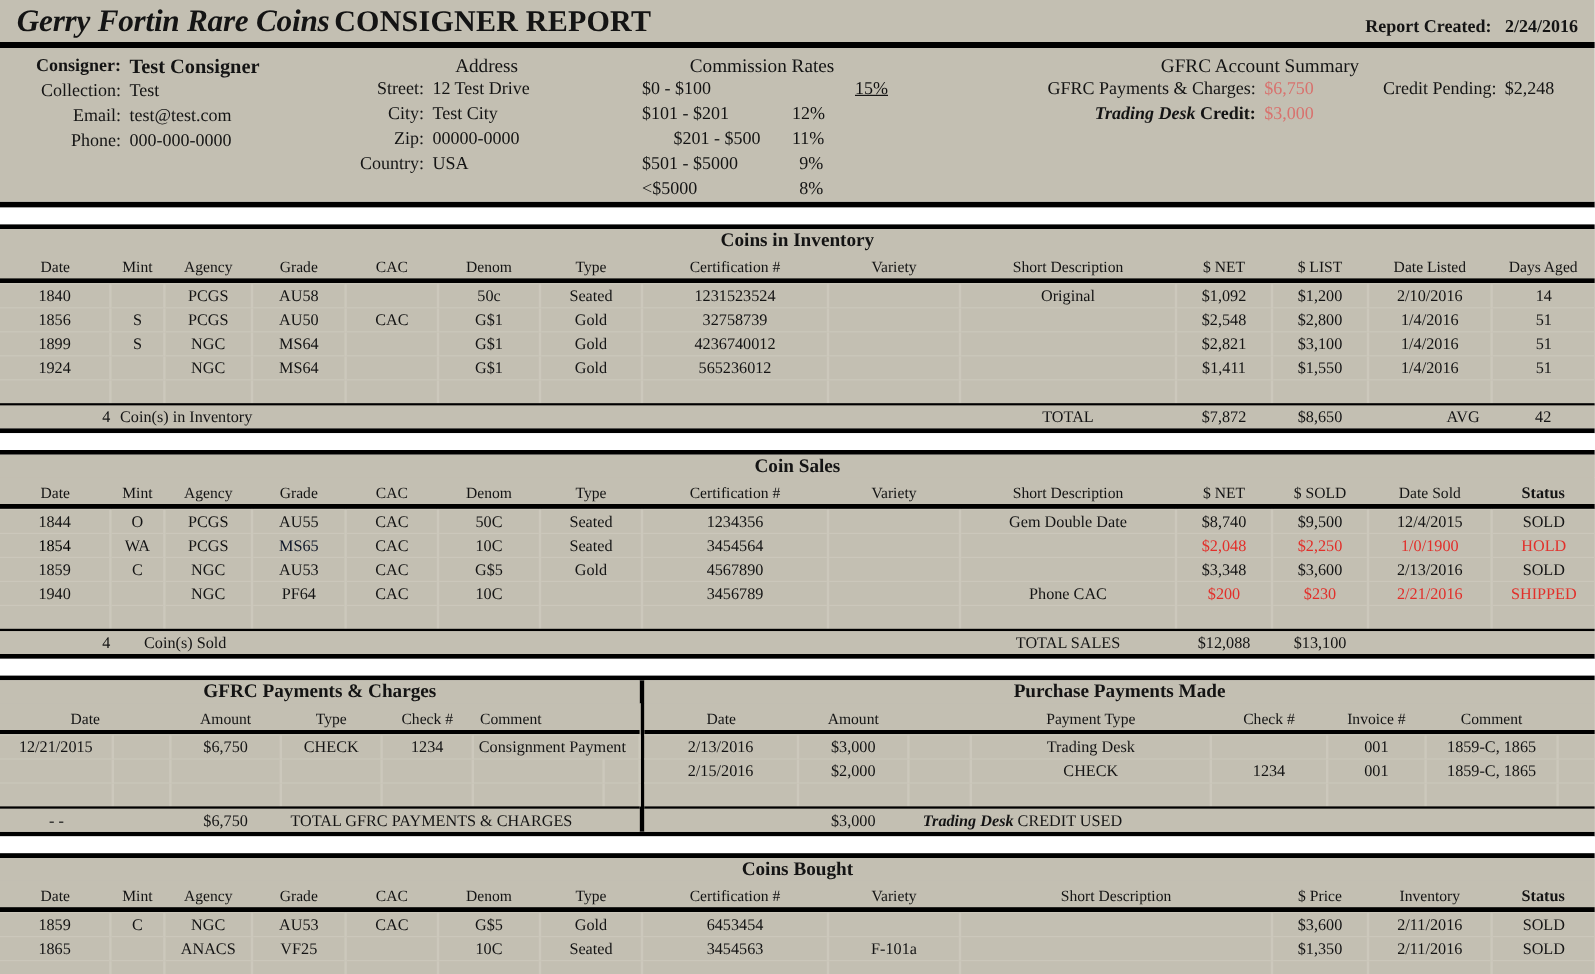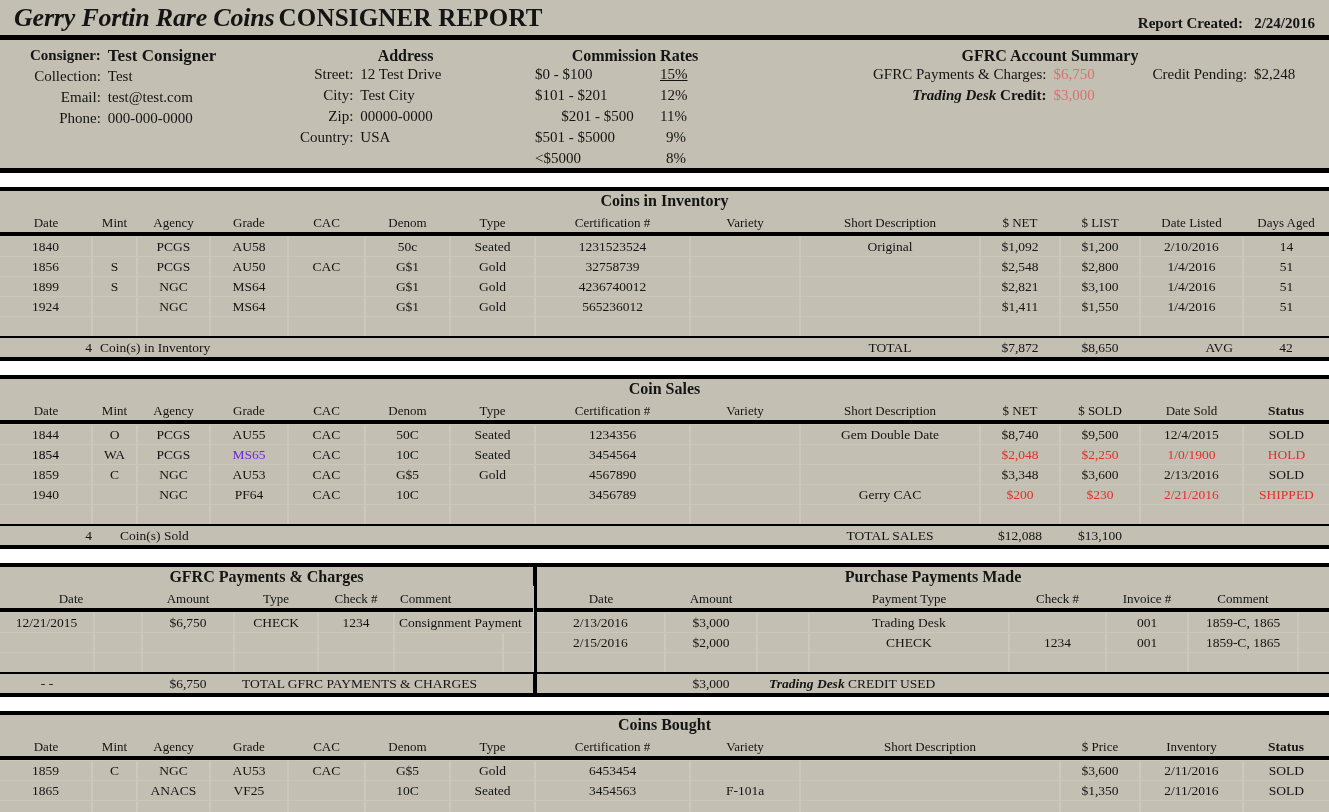--- a/index.html
+++ b/index.html
@@ -25,21 +25,21 @@
   .title-brand{font-size:26px;font-weight:bold;font-style:italic;letter-spacing:-.2px;}
   .title-main{font-size:25px;font-weight:bold;letter-spacing:.2px;}
   .title-right{position:absolute;right:14px;bottom:3px;font-size:15px;font-weight:bold;white-space:nowrap;}
 
   
   .headerblock{background:#c3bfb2;height:128px;position:relative;}
   .hb{position:absolute;font-size:15px;line-height:19px;}
   .hb table{border-collapse:collapse;font-size:15px;}
   .hb td{padding:0 0 2px 0;white-space:nowrap;line-height:19px;}
   .lbl{text-align:right;padding-right:7px !important;}
-  .grp-title{font-weight:bold;font-size:16px;text-align:center;white-space:nowrap;}
+  .grp-title{font-weight:normal;font-size:16px;text-align:center;white-space:nowrap;}
   .b{font-weight:bold;}
   .bi{font-weight:bold;font-style:italic;}
   .red-soft{color:#d8726e;}
   .red{color:#e22f2a;}
 
   
   .sec{background:#c3bfb2;}
   .sec-title{
     text-align:center;font-weight:bold;font-size:16px;
     height:19px;line-height:19px;background:#c3bfb2;
@@ -129,21 +129,21 @@
       </tbody>
         </table>
     </div>
 
     <div class="hb" style="left:535px;top:6px;">
       <div class="grp-title" style="width:200px;">Commission Rates</div>
       <table style="width:205px;">
         <tbody>
             <tr>
           <td style="text-align:left;width:125px;">$0 - $100</td>
-          <td style="text-align:left;text-decoration:underline;">15%</td>
+          <td style="text-align:right;text-decoration:underline;">15%</td>
         </tr>
         <tr>
           <td style="text-align:left;">$101 - $201</td>
           <td style="text-align:left;">12%</td>
         </tr>
         <tr>
           <td style="text-align:center;">$201 - $500</td>
           <td style="text-align:left;">11%</td>
         </tr>
         <tr>
@@ -396,21 +396,21 @@
         <td>Gem Double Date</td>
         <td>$8,740</td>
         <td>$9,500</td>
         <td>12/4/2015</td>
         <td class="edge2">SOLD</td>
       </tr>
       <tr class="datarow red">
         <td class="edge" style="color:#000000;">1854</td>
         <td style="color:#141414;">WA</td>
         <td style="color:#141414;">PCGS</td>
-        <td style="color:#6d28d9;">MS65</td>
+        <td style="color:#0f172a;">MS65</td>
         <td style="color:#141414;">CAC</td>
         <td style="color:#141414;">10C</td>
         <td style="color:#141414;">Seated</td>
         <td style="color:#141414;">3454564</td>
         <td></td>
         <td></td>
         <td>$2,048</td>
         <td>$2,250</td>
         <td>1/0/1900</td>
         <td class="edge2">HOLD</td>
@@ -434,21 +434,21 @@
       <tr class="datarow red">
         <td class="edge" style="color:#141414;">1940</td>
         <td style="color:#141414;"></td>
         <td style="color:#141414;">NGC</td>
         <td style="color:#141414;">PF64</td>
         <td style="color:#141414;">CAC</td>
         <td style="color:#141414;">10C</td>
         <td style="color:#141414;"></td>
         <td style="color:#141414;">3456789</td>
         <td></td>
-        <td style="color:#141414;">Gerry CAC</td>
+        <td style="color:#141414;">Phone CAC</td>
         <td>$200</td>
         <td>$230</td>
         <td>2/21/2016</td>
         <td class="edge2">SHIPPED</td>
       </tr>
       <tr class="datarow">
         <td class="edge">&nbsp;</td>
             <td></td>
             <td></td>
             <td></td>

